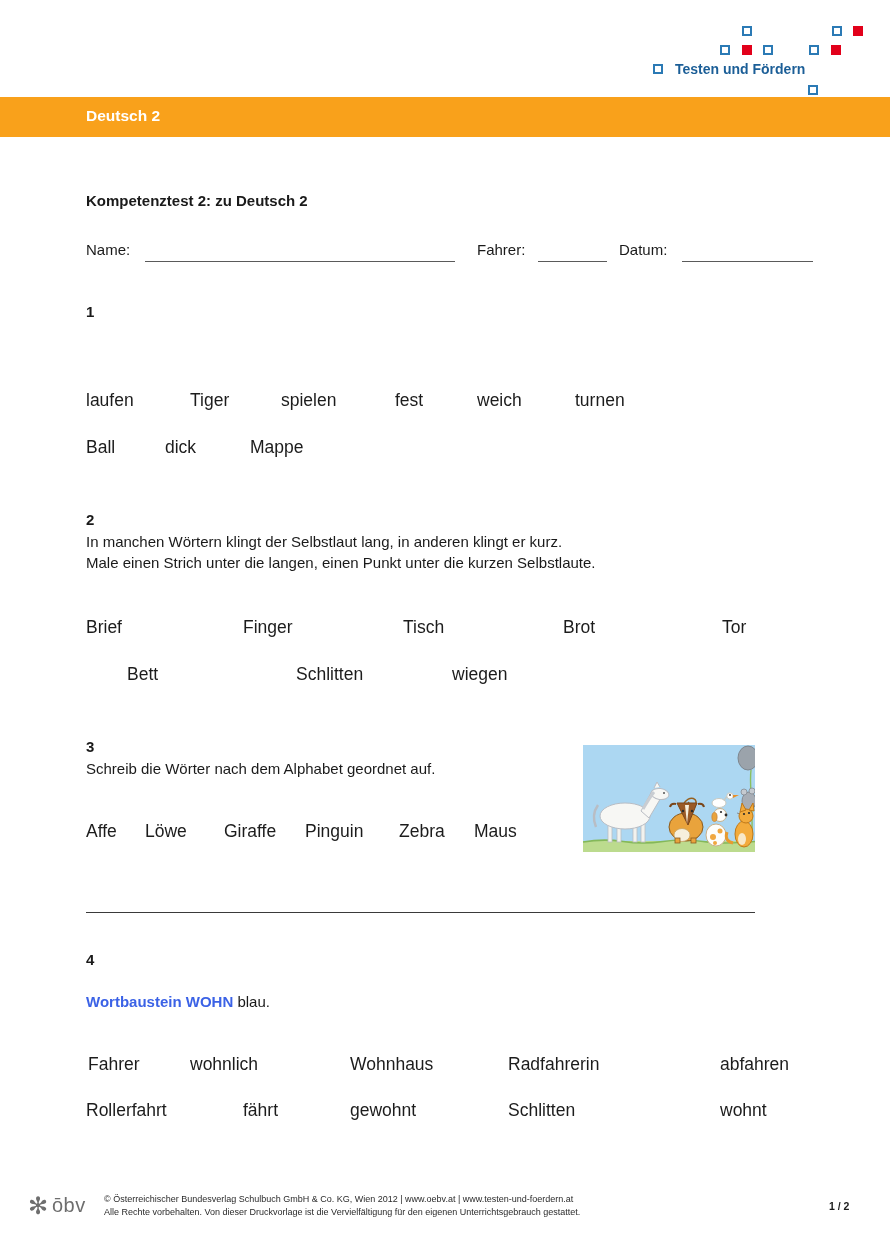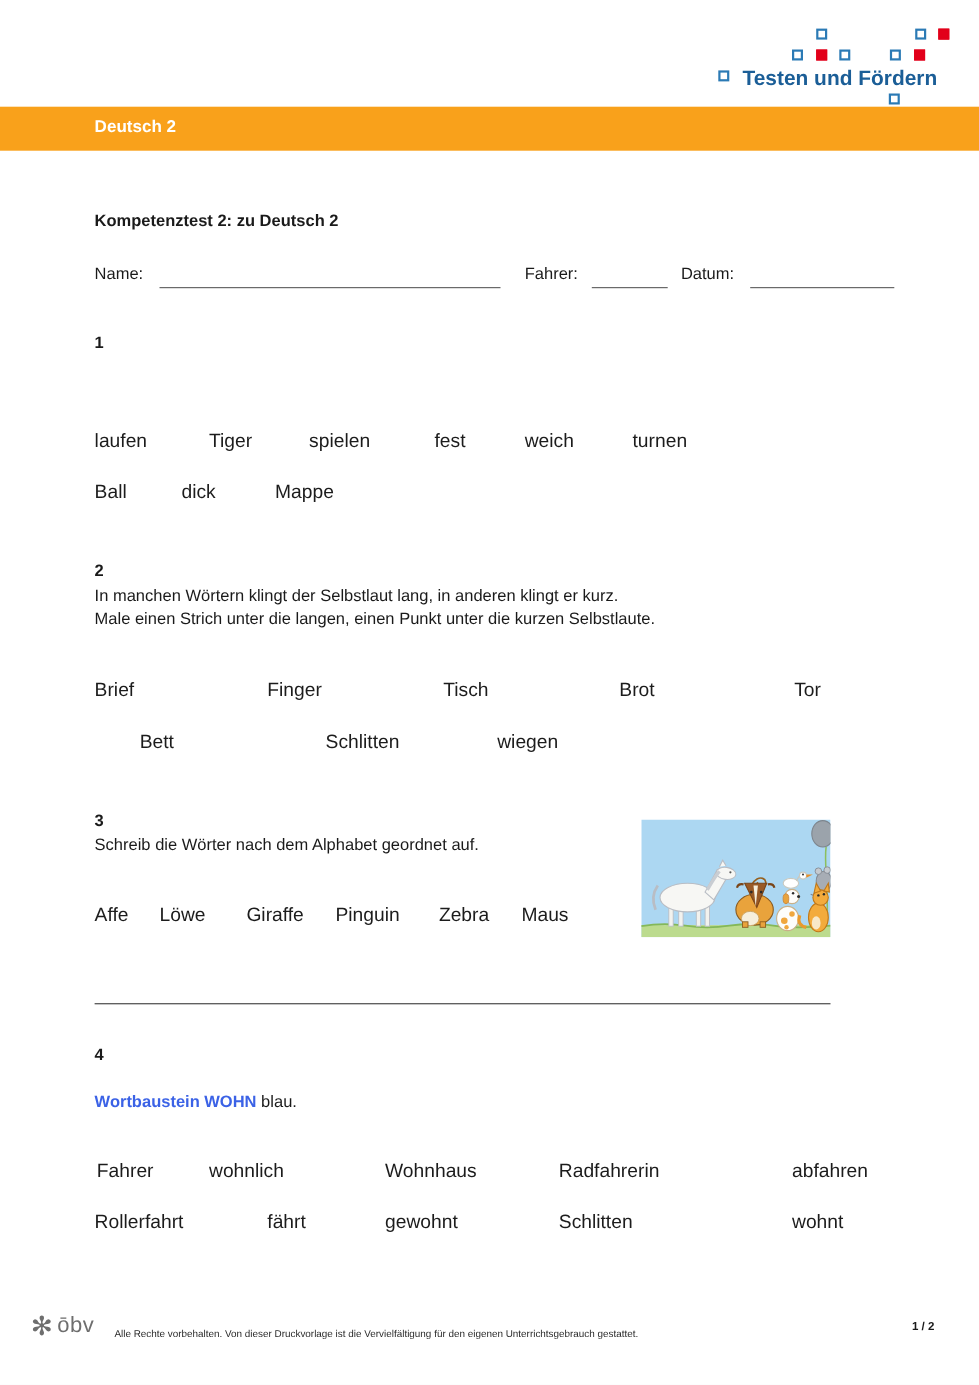--- a/index.html
+++ b/index.html
@@ -4,21 +4,21 @@
 <style>
   html,body{margin:0;padding:0;background:#e8e8e8;}
   #page{
     position:relative;width:890px;height:1259px;background:#ffffff;
     font-family:"Liberation Sans", sans-serif;color:#1a1a1a;overflow:hidden;
     margin:0 auto;
   }
   
   .sq{position:absolute;width:10px;height:10px;border:2px solid var(--logo_square_blue);background:#fff;box-sizing:border-box;}
   .sq.red{background:var(--logo_square_red);border-color:var(--logo_square_red);}
-  .brand-text{position:absolute;left:675px;top:61px;font-size:19px;font-weight:bold;color:var(--logo_blue);white-space:nowrap;}
+  .brand-text{position:absolute;left:675px;top:61px;font-size:14px;font-weight:bold;color:var(--logo_blue);white-space:nowrap;}
   
   .bar{position:absolute;left:0;top:97px;width:890px;height:40px;background:var(--accent_orange);}
   .bar-title{position:absolute;left:86px;top:107px;font-size:15.5px;font-weight:bold;color:#ffffff;}
   
   .doc-title{position:absolute;left:86px;top:192px;font-size:15px;font-weight:bold;}
   .field-label{position:absolute;top:241px;font-size:15px;}
   .uline{position:absolute;border-bottom:1.5px solid #5a5a5a;height:18px;}
   .tasknum{position:absolute;left:86px;font-size:15px;font-weight:bold;}
   .instr{position:absolute;left:86px;font-size:15px;white-space:nowrap;color:#1a1a1a;}
   .kw-blue{color:var(--word_blue);font-weight:bold;}
@@ -185,16 +185,17 @@
   <div>
     <span class="word" style="left:86px;top:1100px;">Rollerfahrt</span>
     <span class="word" style="left:243px;top:1100px;">fährt</span>
     <span class="word" style="left:350px;top:1100px;">gewohnt</span>
     <span class="word" style="left:508px;top:1100px;">Schlitten</span>
     <span class="word" style="left:720px;top:1100px;">wohnt</span>
   </div>
 
   <span class="obv-icon">✻</span>
   <span class="obv-text">ōbv</span>
+  <div class="copy" style="top:1194px;">© Österreichischer Bundesverlag Schulbuch GmbH &amp; Co. KG, Wien 2012 | www.oebv.at | www.testen-und-foerdern.at</div>
   <div class="copy" style="top:1207px;">Alle Rechte vorbehalten. Von dieser Druckvorlage ist die Vervielfältigung für den eigenen Unterrichtsgebrauch gestattet.</div>
   <div class="pagenum">1 / 2</div>
 
 </div>
 
 </body></html>

